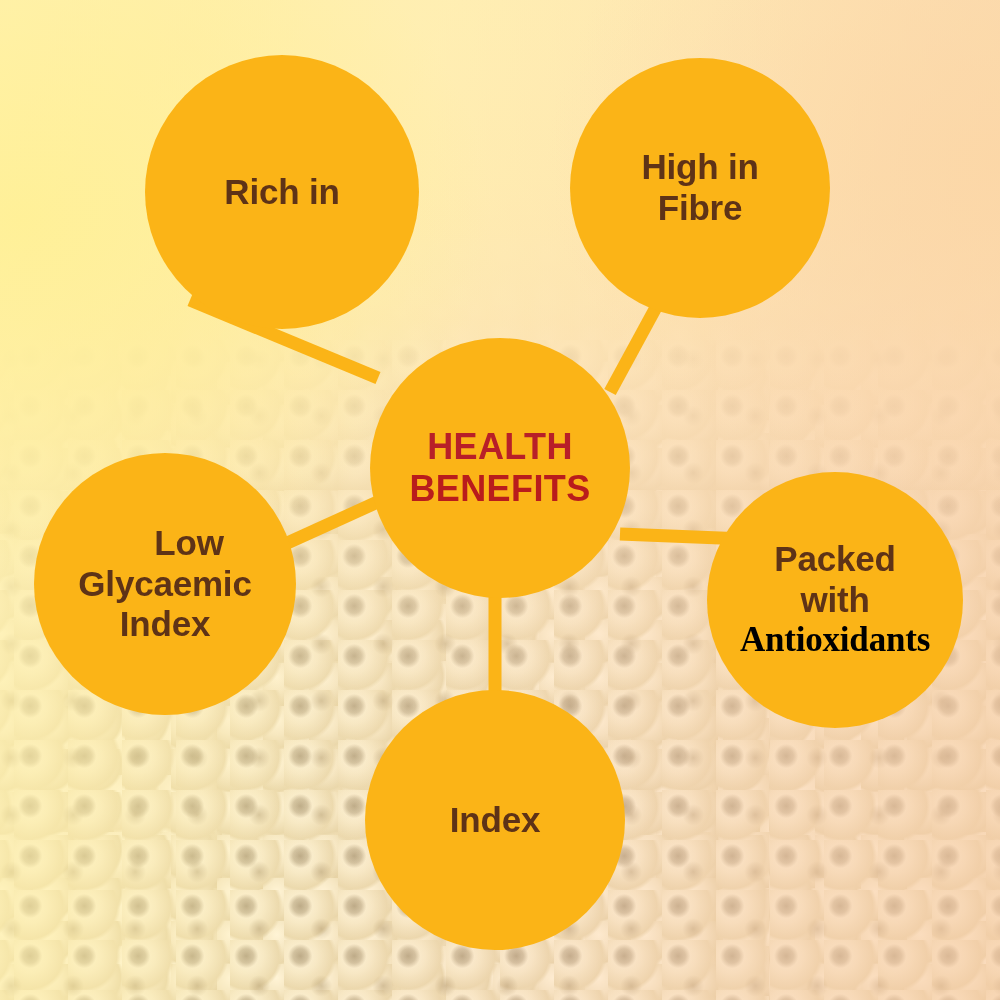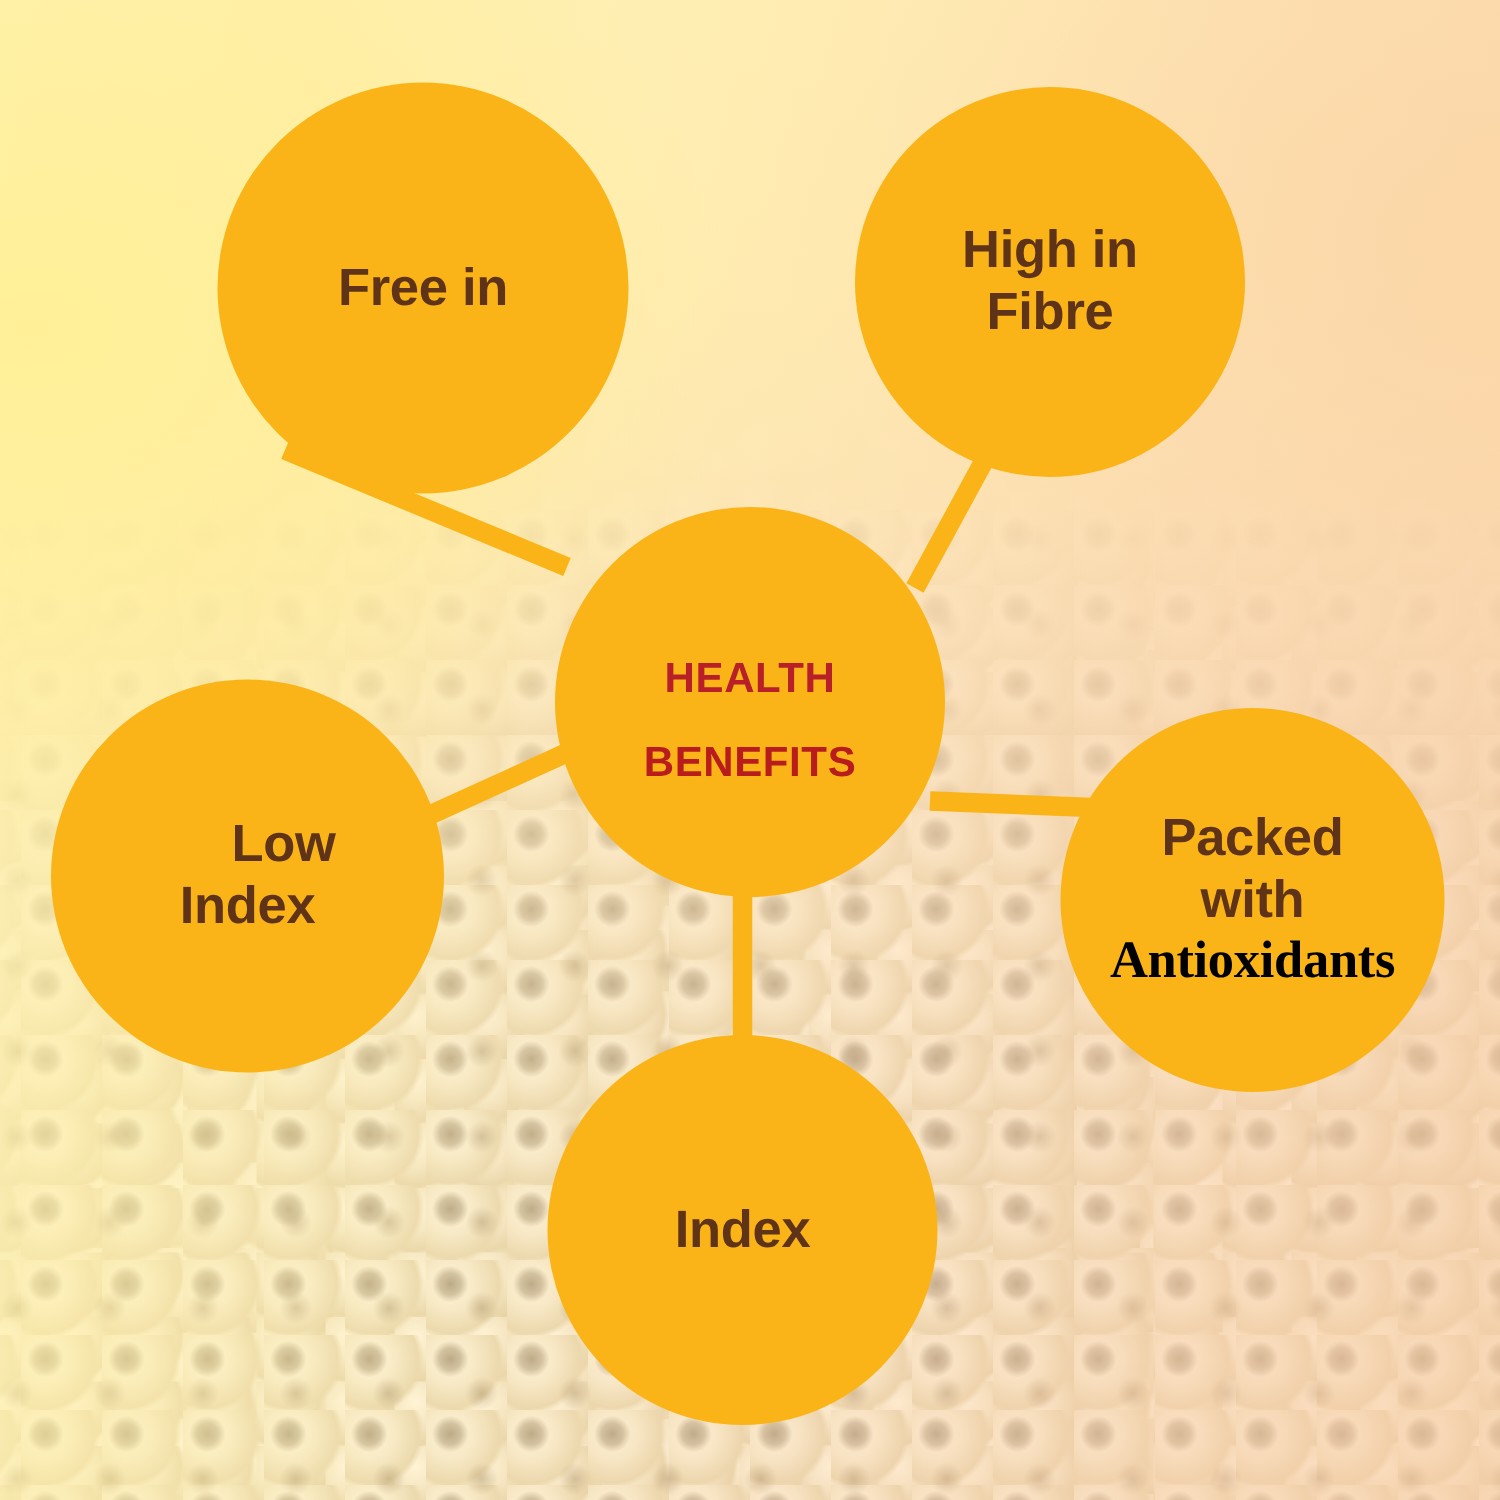--- a/index.html
+++ b/index.html
@@ -164,23 +164,22 @@
 
   .leaf-text {
     color:#5E3317;
     font-weight:700;
     font-size:35px;
     letter-spacing:-0.2px;
   }
   .center-text {
     color:#B81F28;
     font-weight:700;
-    font-size:28px;
+    font-size:36px;
     letter-spacing:0.4px;
-    margin-top:24px;
   }
 </style>
 </head>
 <body>
 
 <div id="stage">
 
   <div class="bg-layer bg-base"></div>
   <div class="grains-far"></div>
   <div class="grains"></div>
@@ -204,28 +203,29 @@
         <circle cx="700" cy="188" r="130" fill="#FBB417"></circle>
         <circle cx="165" cy="584" r="131" fill="#FBB417"></circle>
         <circle cx="835" cy="600" r="128" fill="#FBB417"></circle>
         <circle cx="495" cy="820" r="130" fill="#FBB417"></circle>
         <circle cx="500" cy="468" r="130" fill="#FBB417"></circle>
       </g>
   </svg>
 
   <div id="labels-layer">
       <div class="node-label" style="left: 105px; top: 55px; width: 354px; height: 274px;">
-        <span class="leaf-text" style="color: rgb(94, 51, 23);">Free in</span>
+        <span class="leaf-text" style="color: rgb(94, 51, 23);">Rich in</span>
       </div>
       <div class="node-label" style="left: 530px; top: 58px; width: 340px; height: 260px;">
         <span class="leaf-text" style="color: rgb(94, 51, 23);">High in</span>
         <span class="leaf-text" style="color: rgb(94, 51, 23);">Fibre</span>
       </div>
       <div class="node-label" style="left: -6px; top: 453px; width: 342px; height: 262px;">
         <span class="leaf-text" style="color: rgb(94, 51, 23); margin-left: 48px;">Low</span>
+        <span class="leaf-text" style="color: rgb(94, 51, 23);">Glycaemic</span>
         <span class="leaf-text" style="color: rgb(94, 51, 23);">Index</span>
       </div>
       <div class="node-label" style="left: 667px; top: 472px; width: 336px; height: 256px;">
         <span class="leaf-text" style="color: rgb(94, 51, 23);">Packed</span>
         <span class="leaf-text" style="color: rgb(94, 51, 23); text-align: right;">with</span>
         <span class="leaf-text" style="color: #000000; font-family: Liberation Serif, serif;">Antioxidants</span>
       </div>
       <div class="node-label" style="left: 325px; top: 690px; width: 340px; height: 260px;">
         <span class="leaf-text" style="color: rgb(94, 51, 23);">Index</span>
       </div>

